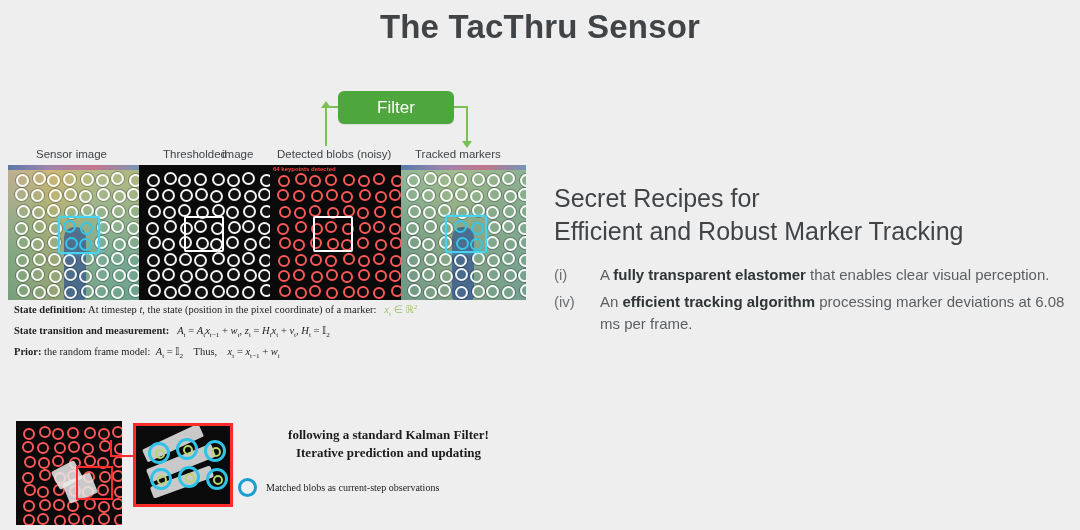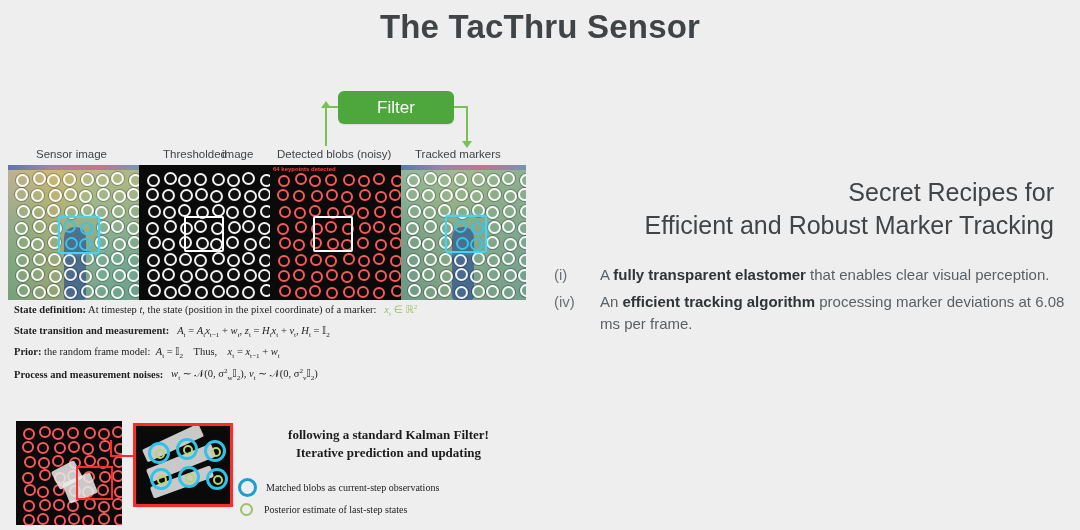--- a/index.html
+++ b/index.html
@@ -143,22 +143,22 @@
   }
   .legend{position:absolute;left:238px;top:478px;width:300px;}
   .legrow{display:flex;align-items:center;margin-bottom:6px;}
   .legdot{width:13px;height:13px;border-radius:50%;margin-right:9px;flex:0 0 auto;}
   .legdot.cy{border:3px solid #1b9fd0;}
   .legdot.gr{width:9px;height:9px;border:2px solid #9dbf6a;margin-left:2px;margin-right:11px;}
   .legtxt{font-family:"Liberation Serif",serif;font-size:10px;color:#222;}
 
   
   .rhead{
-    position:absolute;left:554px;top:176px;width:500px;
-    font-size:25px;font-weight:400;color:#414447;line-height:1.32;text-align:right;
+    position:absolute;left:554px;top:182px;width:500px;
+    font-size:25px;font-weight:400;color:#414447;line-height:1.32;
   }
   .rlist{position:absolute;left:554px;top:264px;width:512px;}
   .ritem{display:flex;margin-bottom:5px;font-size:15px;line-height:1.45;color:#5a5f63;}
   .rnum{flex:0 0 46px;color:#6b7074;}
   .rtxt{flex:1;}
   .rtxt b{color:#2f3436;font-weight:700;}
 </style>
 </head>
 <body>
 
@@ -489,24 +489,20 @@
     </div>
 
     <div class="mline">
       <b>Prior:</b>
       <span>the random frame model:</span>
       <span>&nbsp;<span class="mi">A</span><sub>t</sub> = 𝕀<sub>2</sub></span>
       <span>&nbsp;&nbsp;&nbsp;Thus,&nbsp;&nbsp;&nbsp;</span>
       <span><span class="mi">x</span><sub>t</sub> = <span class="mi">x</span><sub>t−1</sub> + <span class="mi">w</span><sub>t</sub></span>
     </div>
 
-    <div class="mline">
-      <b>Process and measurement noises:</b>
-      <span>&nbsp;&nbsp;<span class="mi">w</span><sub>t</sub> ∼ 𝒩(0, σ<sup>2</sup><sub>w</sub>𝕀<sub>2</sub>), <span class="mi">v</span><sub>t</sub> ∼ 𝒩(0, σ<sup>2</sup><sub>v</sub>𝕀<sub>2</sub>)</span>
-    </div>
 
 
   </div>
 
   <div class="det-a">
     <div class="grid" id="grid5">
         <div class="dot dot-red" style="left: 7px; top: 7.3px;"></div>
         <div class="dot dot-red" style="left: 23.2302px; top: 4.82471px;"></div>
         <div class="dot dot-red" style="left: 36.2046px; top: 6.8251px;"></div>
         <div class="dot dot-red" style="left: 51.2841px; top: 5.68339px;"></div>
@@ -591,24 +587,20 @@
   <div class="kal">
     <div>following a standard Kalman Filter!</div>
     <div>Iterative prediction and updating</div>
   </div>
 
   <div class="legend">
     <div class="legrow">
       <span class="legdot cy"></span>
       <span class="legtxt">Matched blobs as current-step observations</span>
     </div>
-    <div class="legrow">
-      <span class="legdot gr"></span>
-      <span class="legtxt">Posterior estimate of last-step states</span>
-    </div>
   </div>
 
   <div class="rhead">
     <div>Secret Recipes for</div>
     <div>Efficient and Robust Marker Tracking</div>
   </div>
 
   <div class="rlist" id="recipe-list">
       <div class="ritem">
         <span class="rnum">(i)</span>

